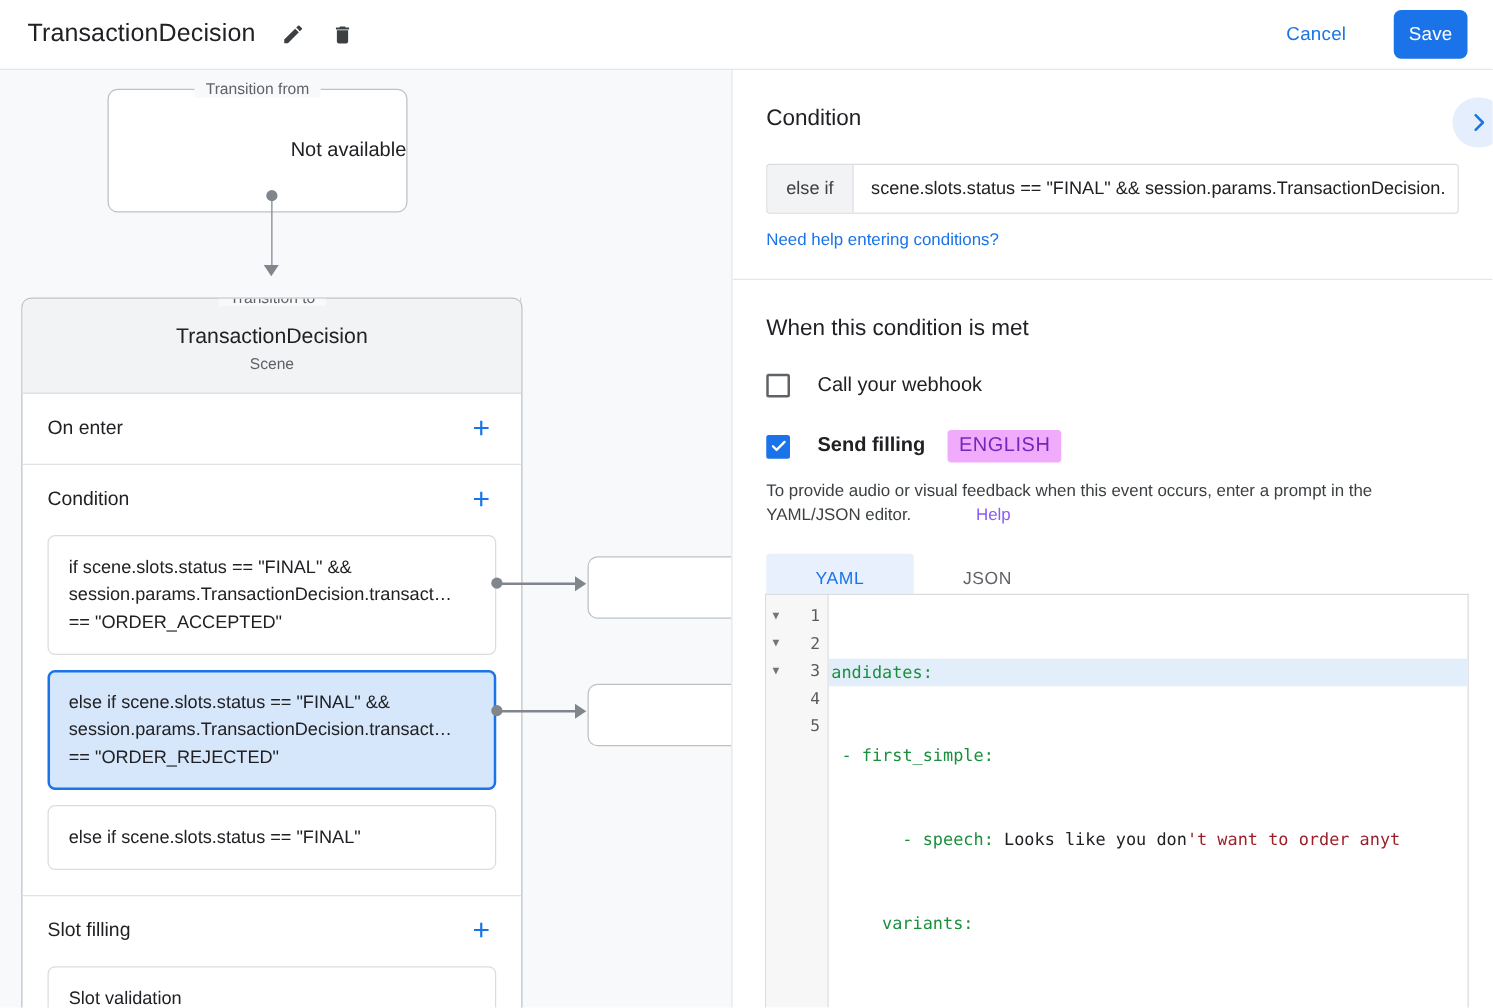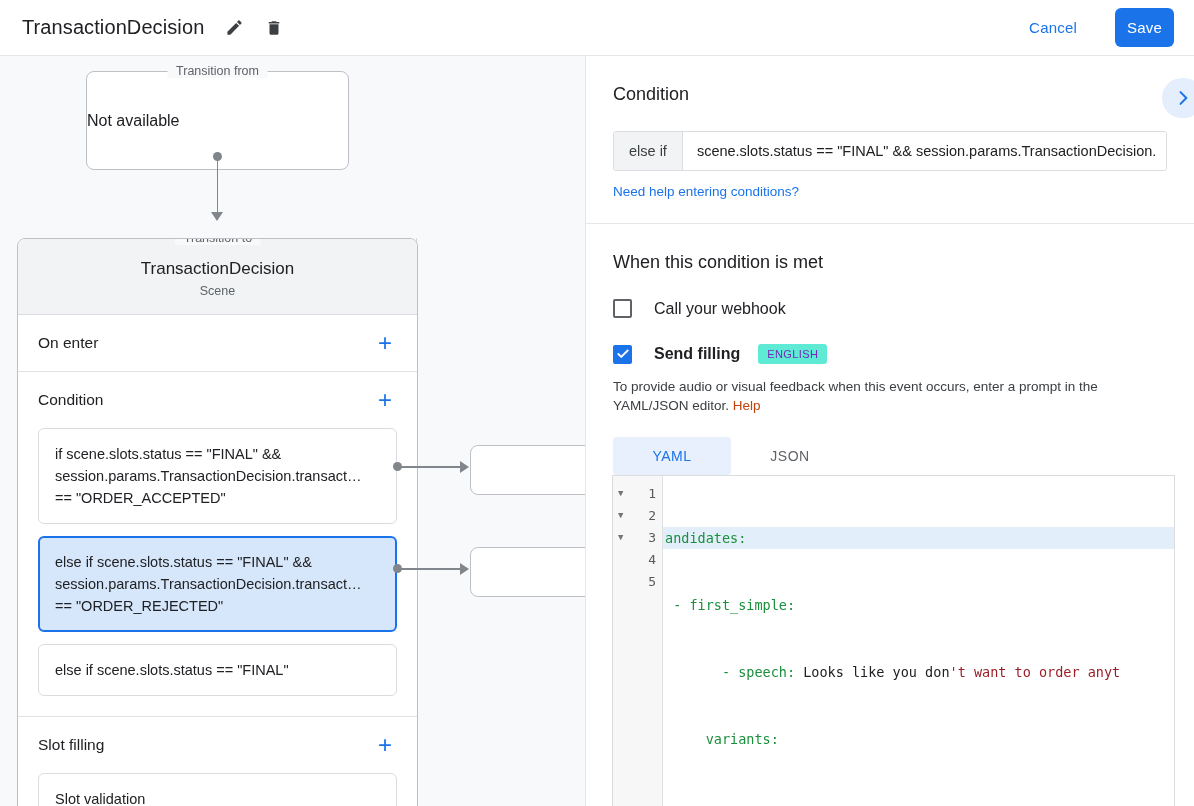--- a/index.html
+++ b/index.html
@@ -65,22 +65,22 @@
     position: absolute; top: -8px; left: 50%;
     transform: translateX(-50%);
     background: #f8f9fa;
     padding: 0 9px;
     font-size: 12.5px; color: #5f6368;
     white-space: nowrap;
   }
 
   
   #node-from {
-    left: 86px; top: 15px; width: 263px; height: 99px;
-    display: flex; align-items: center; justify-content: flex-start;
+    left: 86px; top: 15px; width: 240px; height: 99px;
+    display: flex; align-items: center; justify-content: flex-end; padding-left: 44px;
   }
   #node-from .node-title { font-size: 16px; color: #202124; }
 
   
   .conn-line {
     position: absolute; background: #80868b;
   }
   .conn-dot {
     position: absolute; width: 9px; height: 9px;
     border-radius: 50%; background: #80868b;
@@ -225,32 +225,32 @@
   }
   .cbox.checked {
     background: #1a73e8; border-color: #1a73e8;
     display: flex; align-items: center; justify-content: center;
   }
   .cbox.checked svg { display: block; }
   .checklabel { font-size: 16px; color: #202124; margin-left: 22px; }
   .checklabel.bold { font-weight: bold; }
   .lang-badge {
     margin-left: 18px;
-    background: #5eead4;
+    background: #f0abfc;
     color: #7627bb;
-    font-size: 11px;
+    font-size: 16px;
     letter-spacing: .4px;
     padding: 4px 9px;
     border-radius: 3px;
   }
   .helper-text {
     font-size: 13.5px; color: #3c4043;
     line-height: 19px; margin-top: 13px;
   }
-  .helper-text a { color: #c2410c; text-decoration: none; cursor: pointer; }
+  .helper-text a { color: #8b5cf6; text-decoration: none; cursor: pointer; margin-left: 48px; }
 
   
   .tabs { display: flex; margin-top: 22px; }
   .tab {
     width: 118px; height: 38px;
     display: flex; align-items: center; justify-content: center;
     font-size: 14px; letter-spacing: .5px;
     cursor: pointer; border-radius: 3px;
   }
   .tab.active { background: #e8f0fe; color: #1a73e8; }

